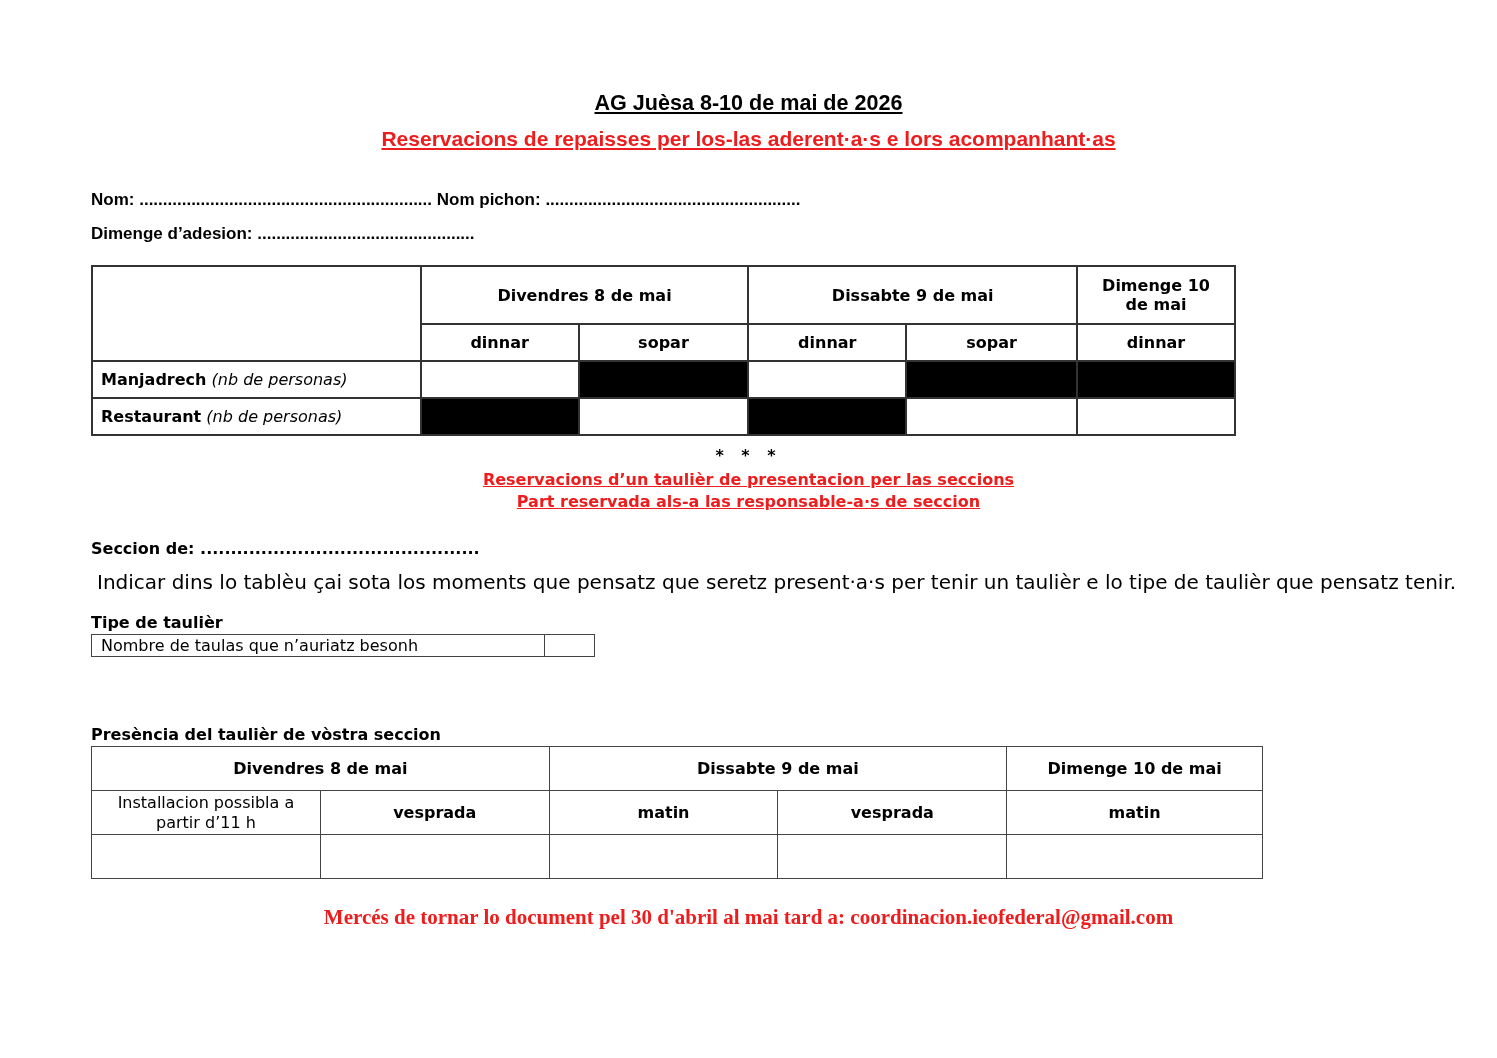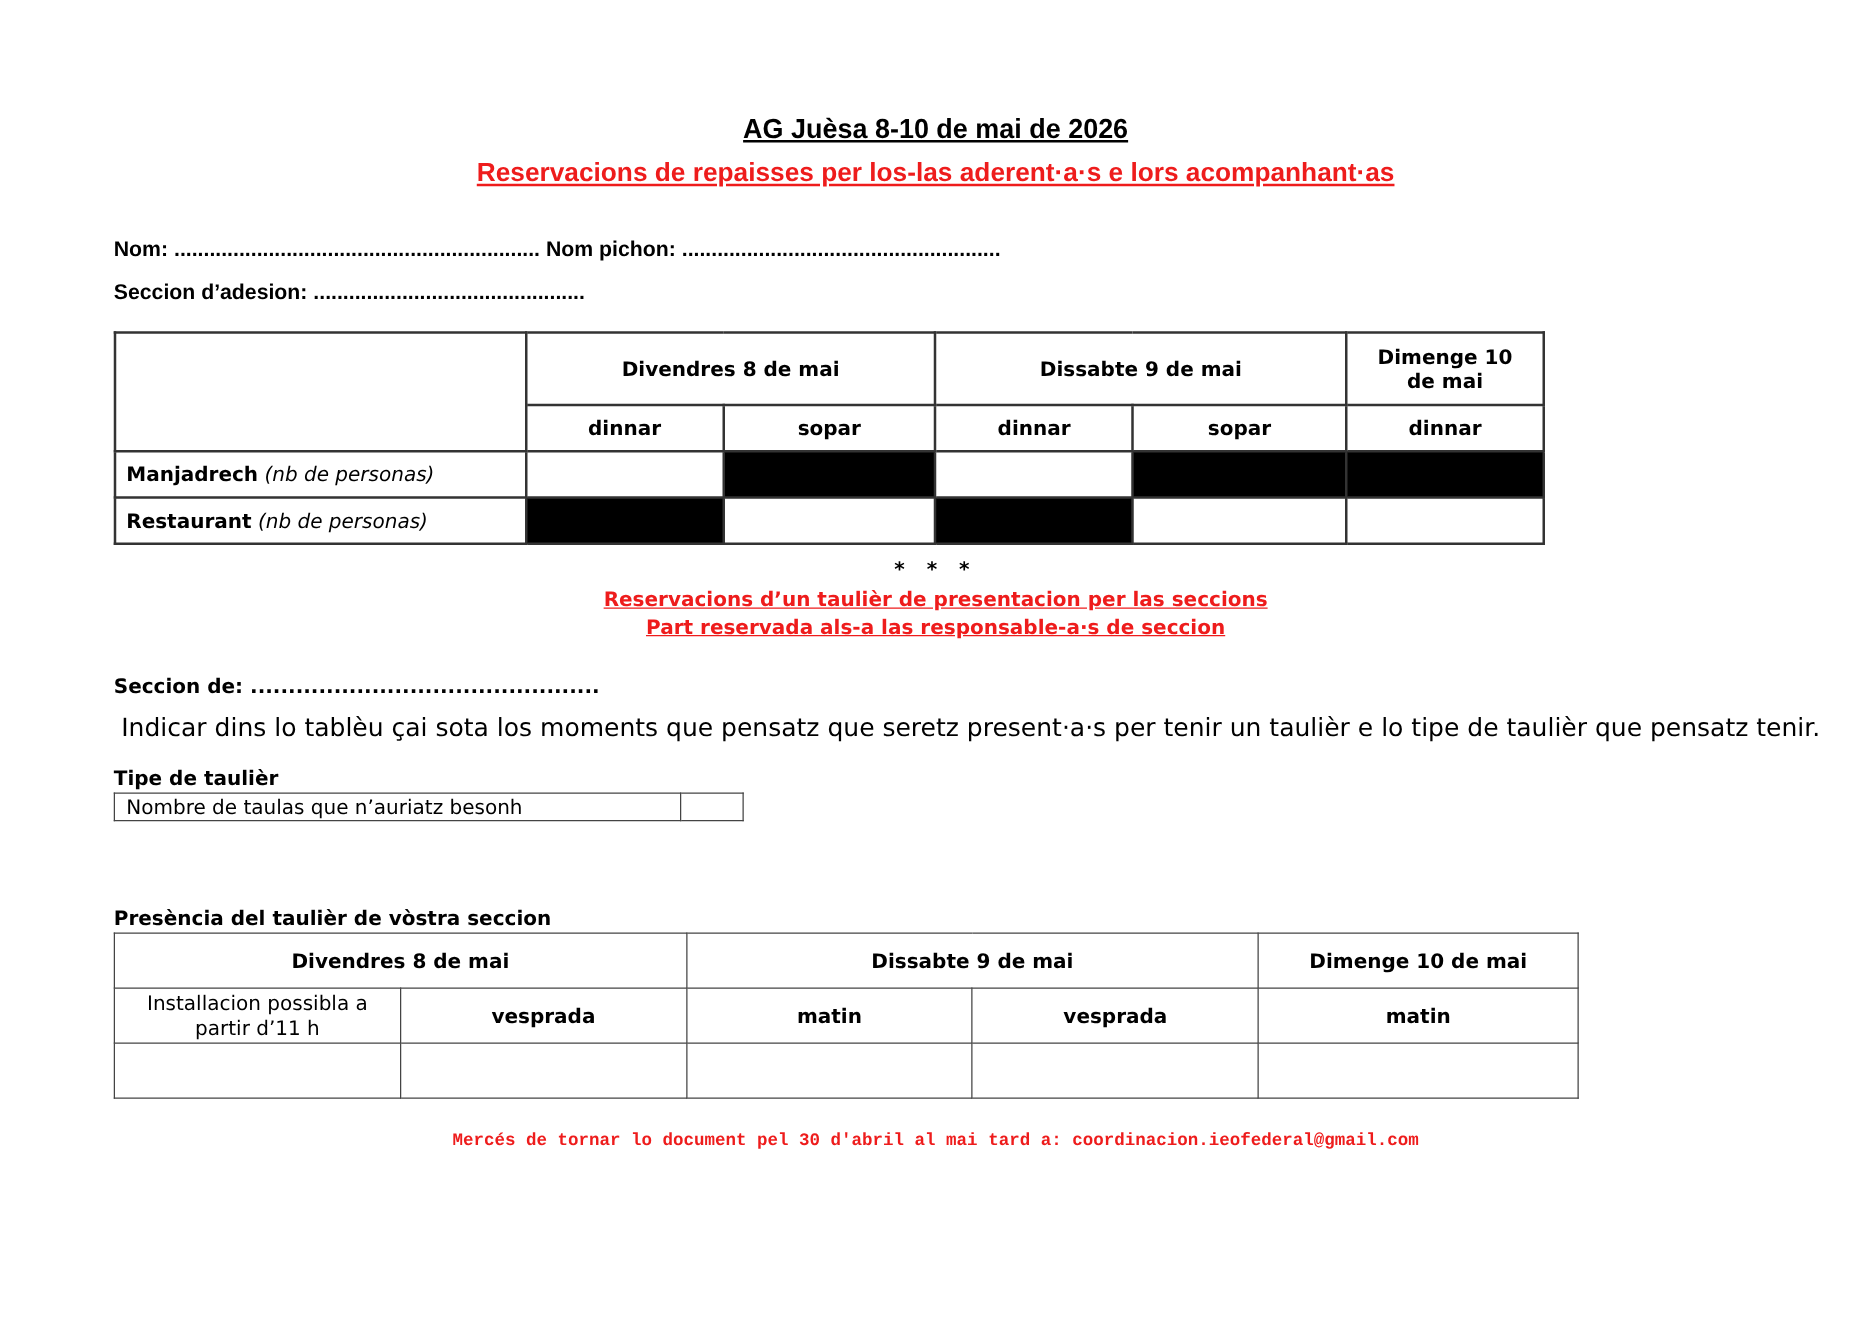--- a/index.html
+++ b/index.html
@@ -17,37 +17,37 @@
     .sep { left: 0; width: 1497px; top: 446px; text-align: center; font-weight: bold; font-size: 16px; letter-spacing: 6px; }
     .red2 { left: 0; width: 1497px; text-align: center; color: #ee1c1c; font-weight: bold; font-size: 16px; text-decoration: underline; }
     .instr { left: 97px; top: 570px; font-size: 20px; }
     .section-label { left: 91px; font-weight: bold; font-size: 16px; }
     .types { left: 91px; top: 634px; width: 504px; }
     .types td { border: 1.5px solid #444; height: 21px; text-align: left; padding-left: 9px; font-size: 16px; }
     .types td.box { width: 49px; padding: 0; }
     .presence { left: 91px; top: 746px; width: 1172px; }
     .presence td { border: 1.5px solid #444; font-size: 16px; }
     .presence .b { font-weight: bold; }
-    .footer { left: 0; width: 1497px; top: 905px; text-align: center; color: #ee1c1c; font-family: Liberation Mono, monospace; font-weight: bold; font-size: 14px; }
+    .footer { left: 0; width: 1497px; top: 905px; text-align: center; color: #ee1c1c; font-family: Liberation Serif, serif; font-weight: bold; font-size: 21px; }
     .it { font-style: italic; font-weight: normal; }
   </style>
 </head>
 <body>
 
 <div class="abs title">AG Juèsa 8-10 de mai de 2026</div>
 <div class="abs subtitle">Reservacions de repaisses per los-las aderent·a·s e lors acompanhant·as</div>
 
 <div class="abs field-line" style="top:190px;">
   <span>Nom:</span>
   <span>..............................................................</span>
   <span>Nom pichon:</span>
   <span>......................................................</span>
 </div>
 <div class="abs field-line" style="top:224px;">
-  <span>Seccion d’adesion:</span>
+  <span>Dimenge d’adesion:</span>
   <span>..............................................</span>
 </div>
 
 <table class="meals">
   <colgroup>
     <col style="width:329px">
       <col style="width:158px">
       <col style="width:170px">
       <col style="width:158px">
       <col style="width:171px">

